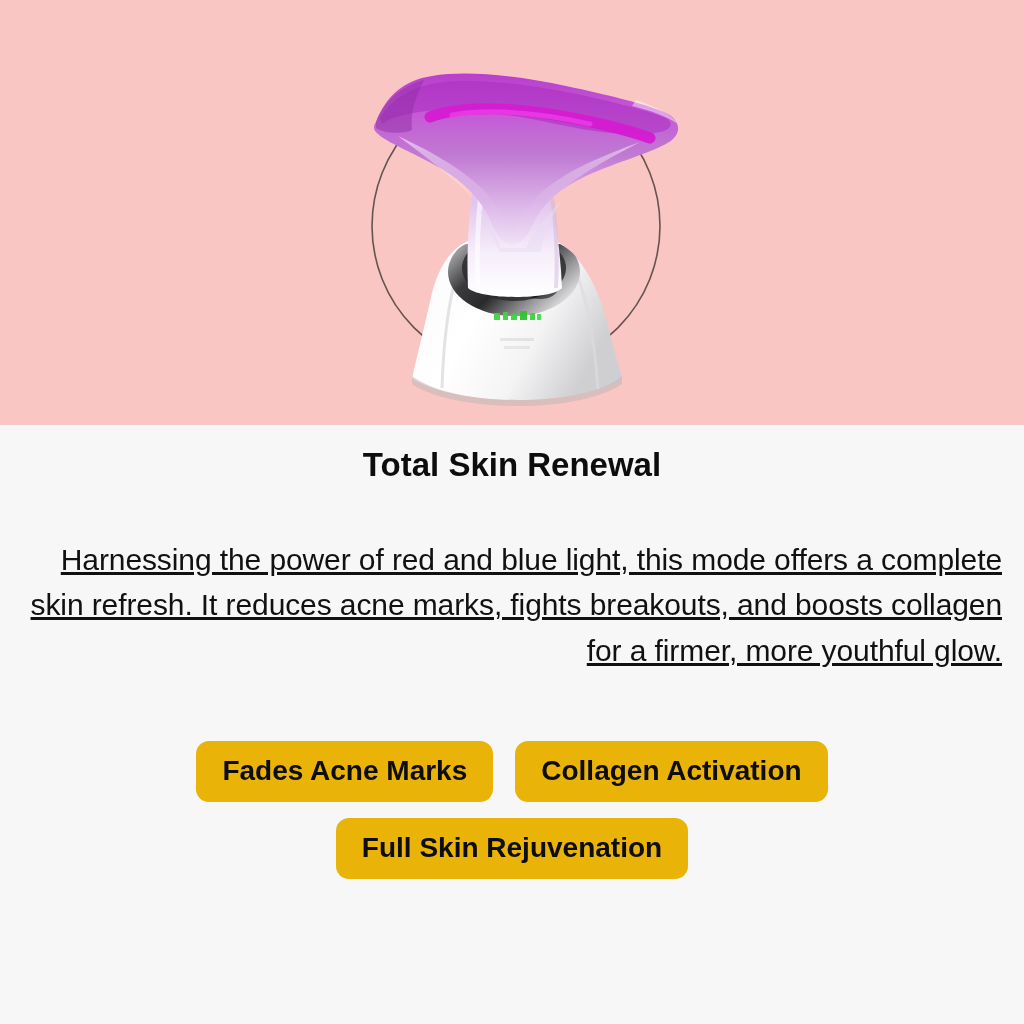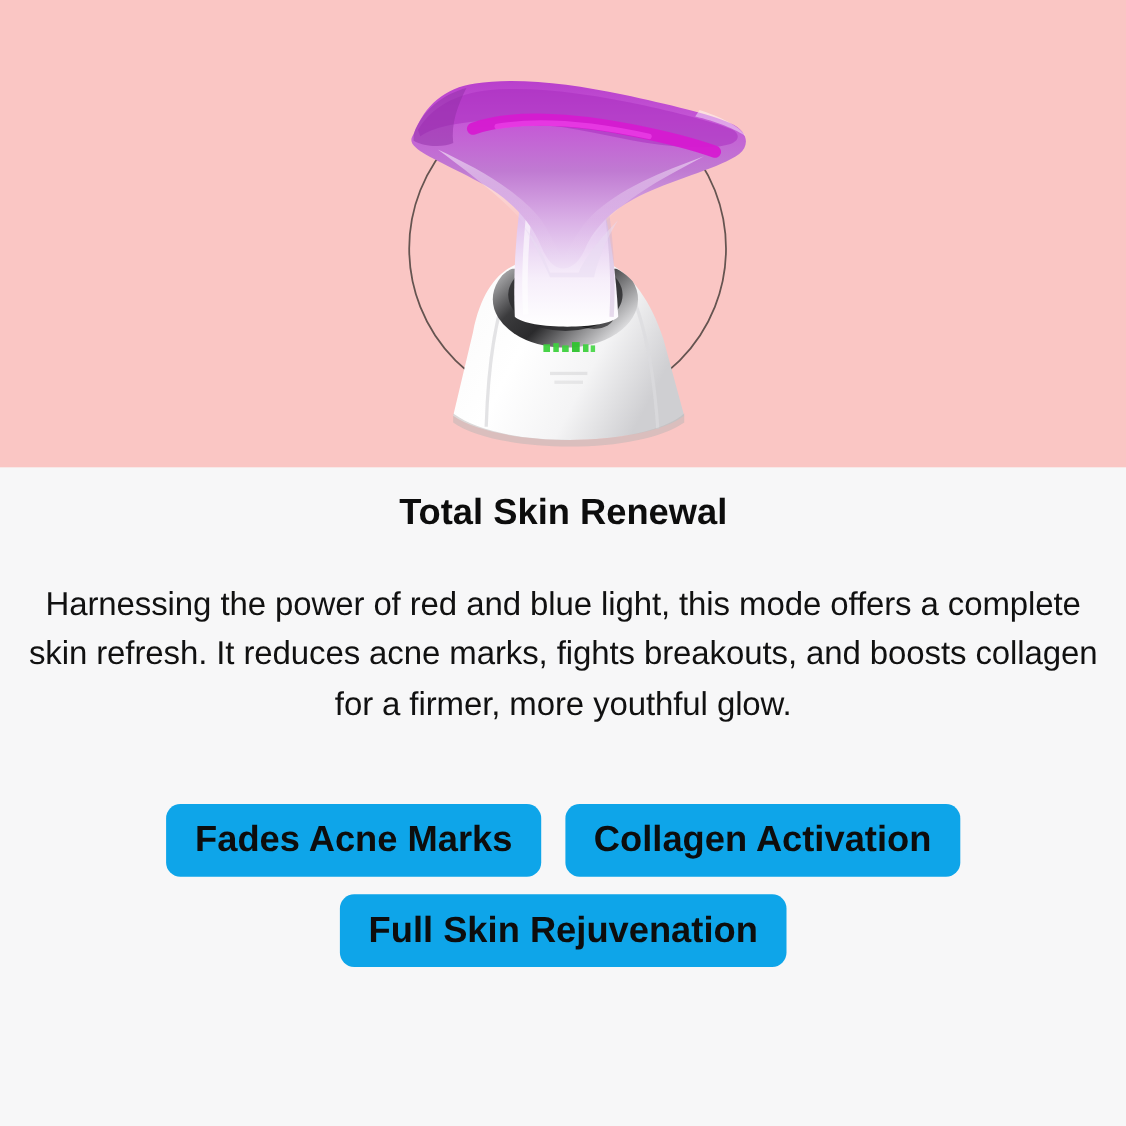--- a/index.html
+++ b/index.html
@@ -67,44 +67,45 @@
   .headline {
     margin-top: 22px;
     font-size: 33px;
     font-weight: bold;
     color: #0d0d0d;
     text-align: center;
     line-height: 1.1;
   }
 
   .description {
-    margin-top: 16px;
+    margin-top: 26px;
     width: 980px;
     font-size: 30px;
     font-weight: normal;
     color: #111111;
-    text-align: center;
+    text-align: right;
     line-height: 1.52;
     letter-spacing: -0.1px;
+    text-decoration: underline;
   }
 
   
   .tags {
     margin-top: 38px;
     width: 880px;
     display: flex;
     flex-wrap: wrap;
     justify-content: center;
     gap: 16px 22px;
   }
 
   .tag {
-    background: #0ea5e9;
+    background: #eab308;
     color: #0d0d0d;
-    font-size: 33px;
+    font-size: 28px;
     font-weight: bold;
     border-radius: 13px;
     padding: 15px 26px 16px 26px;
     line-height: 1.06;
     white-space: nowrap;
     border: none;
     font-family: "Liberation Sans", sans-serif;
   }
 </style>
 </head>

